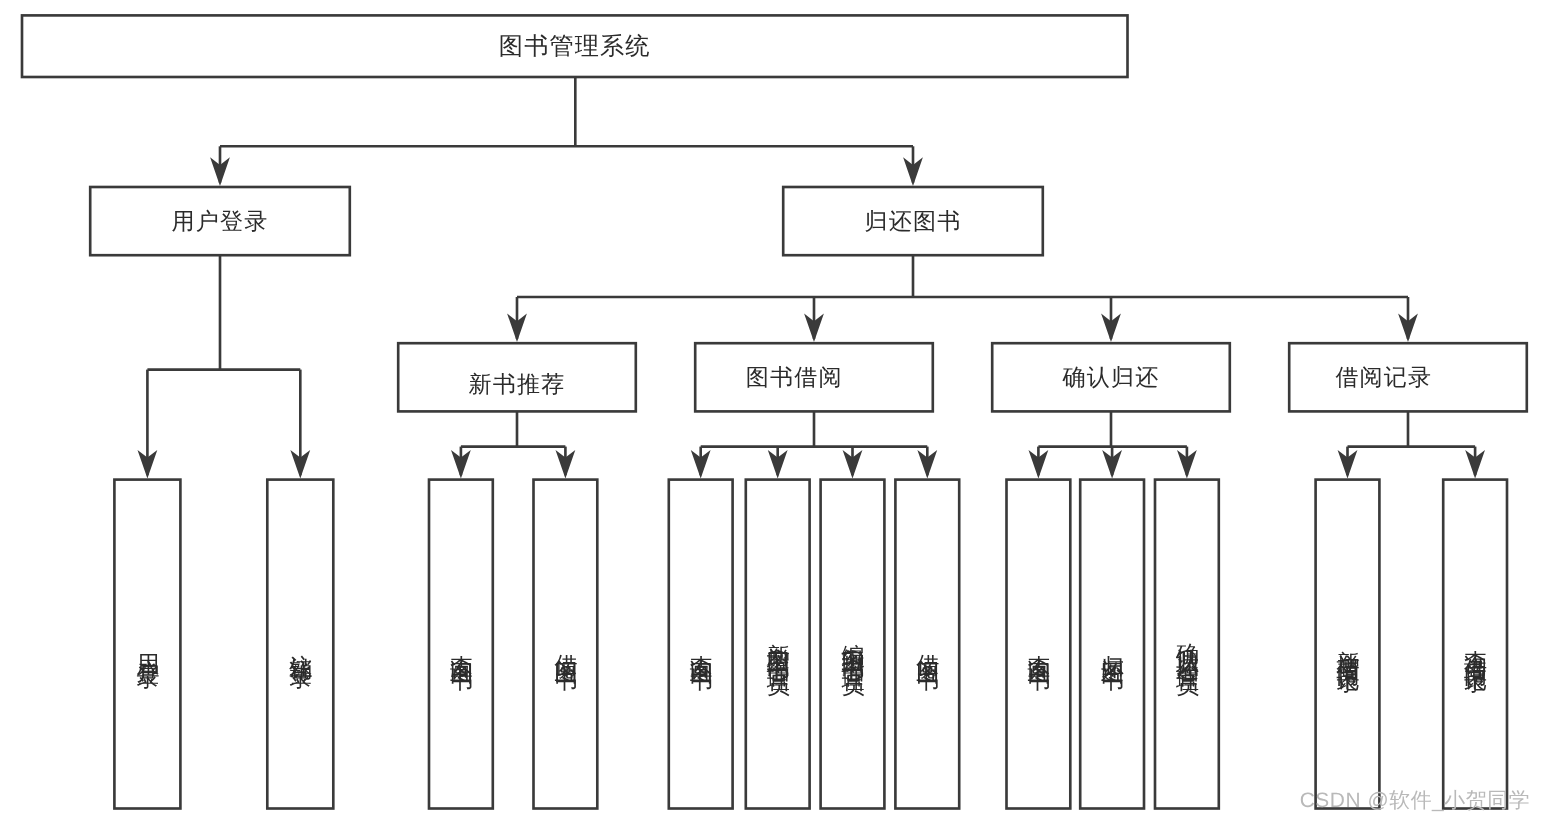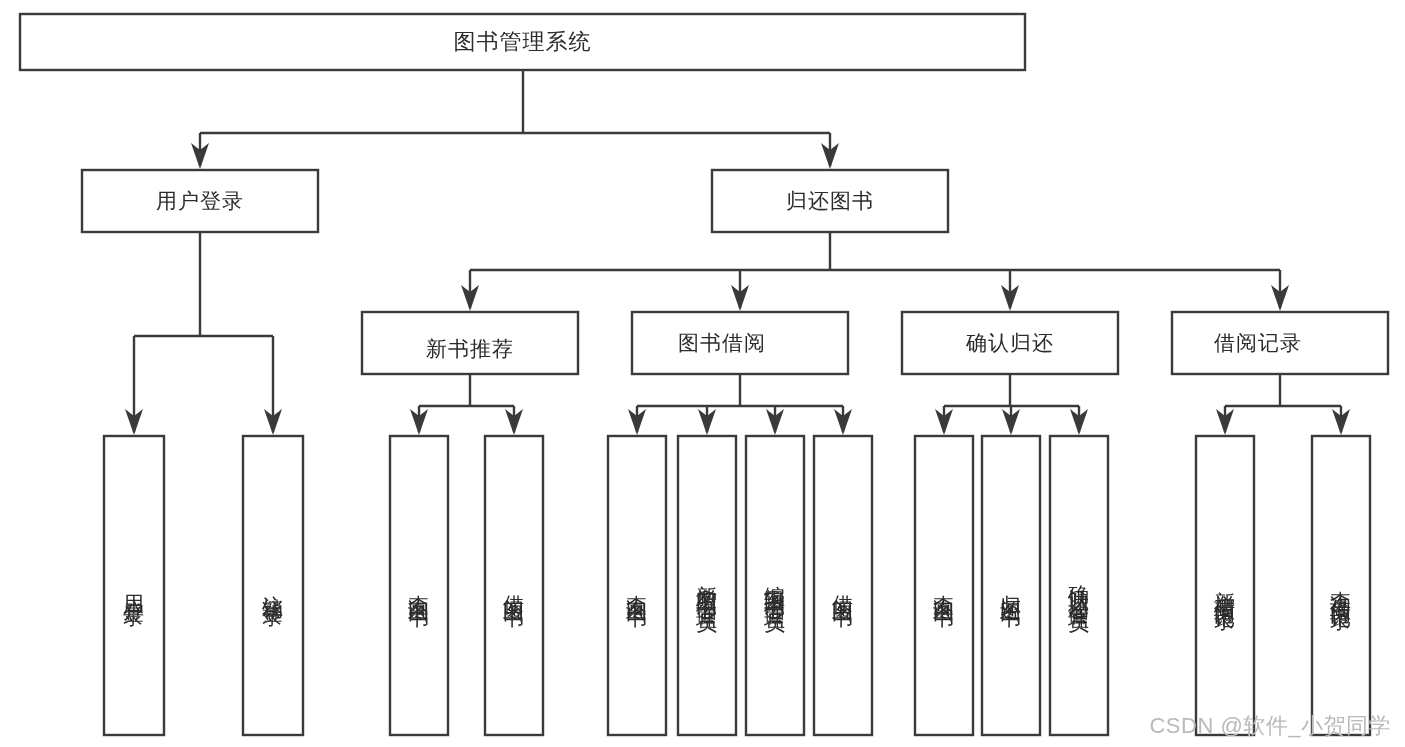--- a/index.html
+++ b/index.html
@@ -38,21 +38,21 @@
   }
   .arrow-head {
     fill: #3a3a3a;
     stroke: none;
   }
   .watermark {
     position: absolute;
     right: 14px;
     bottom: 6px;
     color: #b9b9b9;
-    font-size: 22px;
+    font-size: 19px;
     font-family: "Liberation Sans", "DejaVu Sans", sans-serif;
     letter-spacing: 0.5px;
     white-space: nowrap;
     pointer-events: none;
     margin-top: 28px;
   }
   .vlabel-wrap {
     position: absolute;
     display: flex;
     align-items: center;

